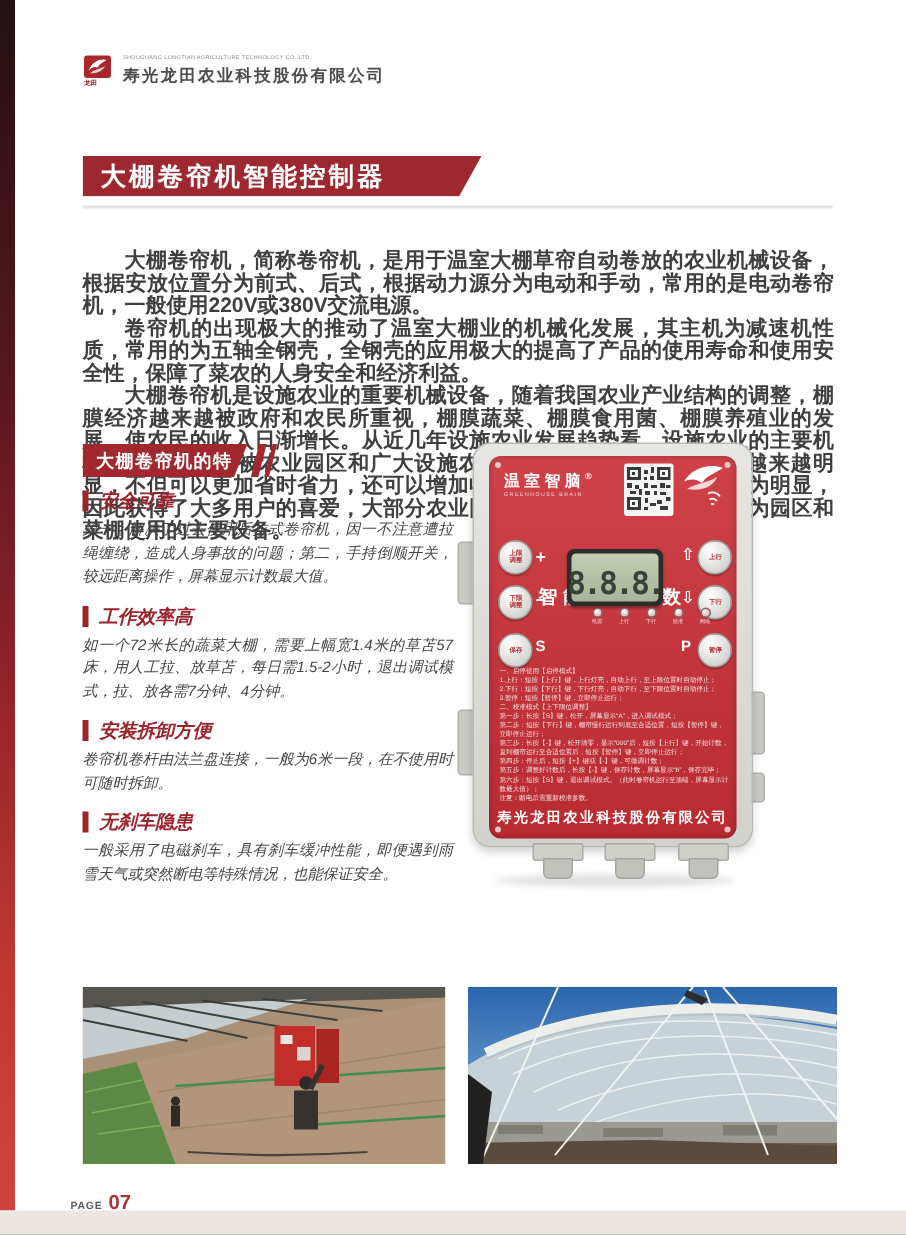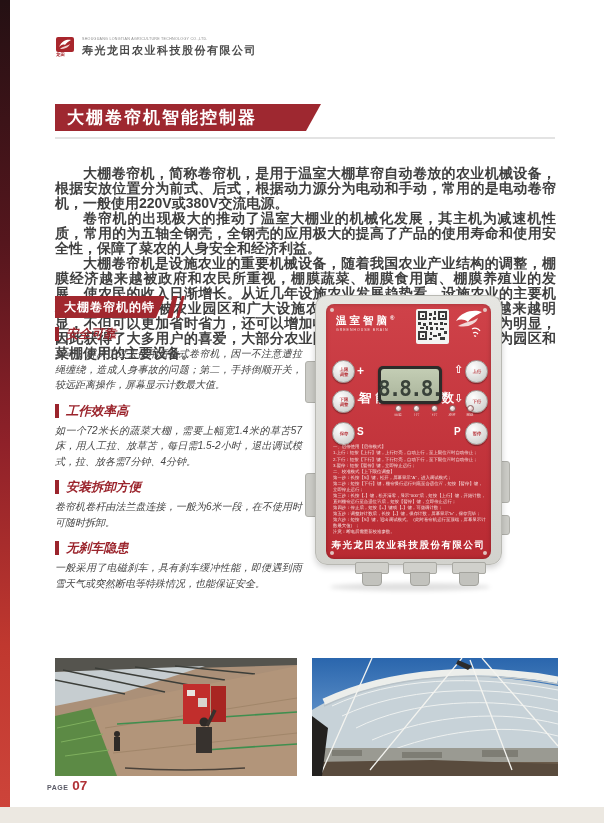--- a/index.html
+++ b/index.html
@@ -77,21 +77,21 @@
   .gland{position:absolute;width:32px;height:10px;background:#d0d0cb;border:1px solid #a9a9a3;border-radius:2px;}
   .gland::after{content:"";position:absolute;left:6px;top:9px;width:18px;height:12px;background:#c2c2bd;border:1px solid #a3a39d;border-radius:0 0 4px 4px;}
   .ctrl-shadow{position:absolute;left:30px;top:300px;width:160px;height:8px;background:rgba(0,0,0,.12);border-radius:50%;filter:blur(2px);}
   
   .photo{position:absolute;top:658px;height:118px;overflow:hidden;}
   .photo-l{left:55px;width:242px;}
   .photo-r{left:312px;width:246px;}
   
   .footer{position:absolute;left:47px;top:778px;display:flex;align-items:baseline;}
   .page-label{font-size:7px;font-weight:bold;color:#5a5a66;letter-spacing:.5px;}
-  .page-num{font-size:13.5px;font-weight:bold;color:#b03136;margin-left:4px;}
+  .page-num{font-size:13.5px;font-weight:bold;color:#b03136;margin-left:4px;margin-top:16px;}
 </style>
 </head>
 <body>
 
 <div class="page">
   <div class="left-strip"></div>
   <div class="bottom-bar"></div>
 
   <div class="hdr">
     <div class="logo">

